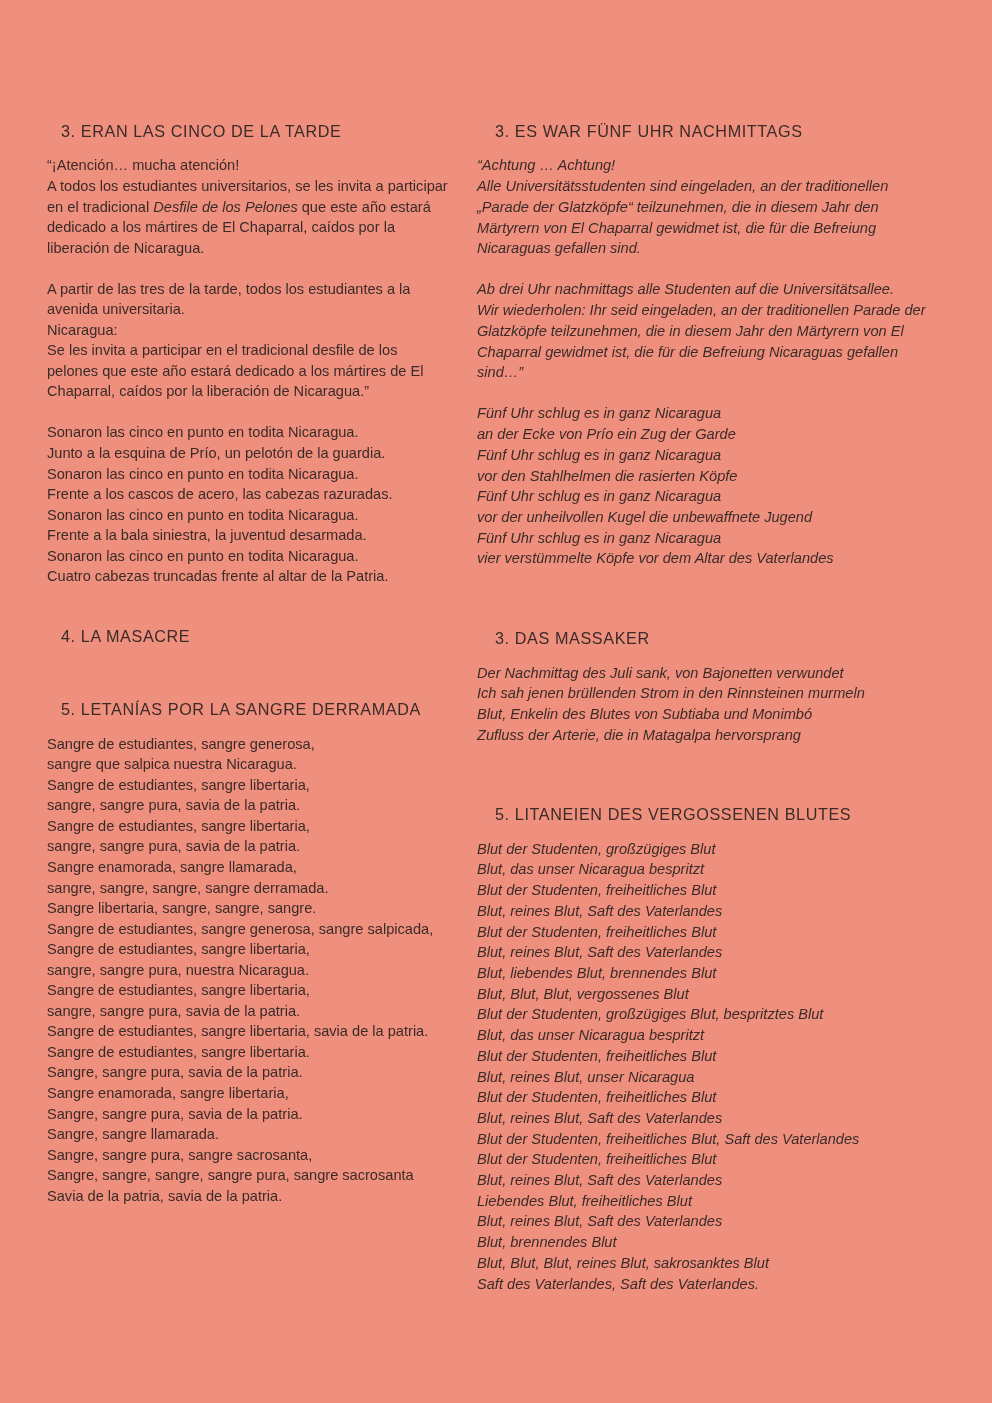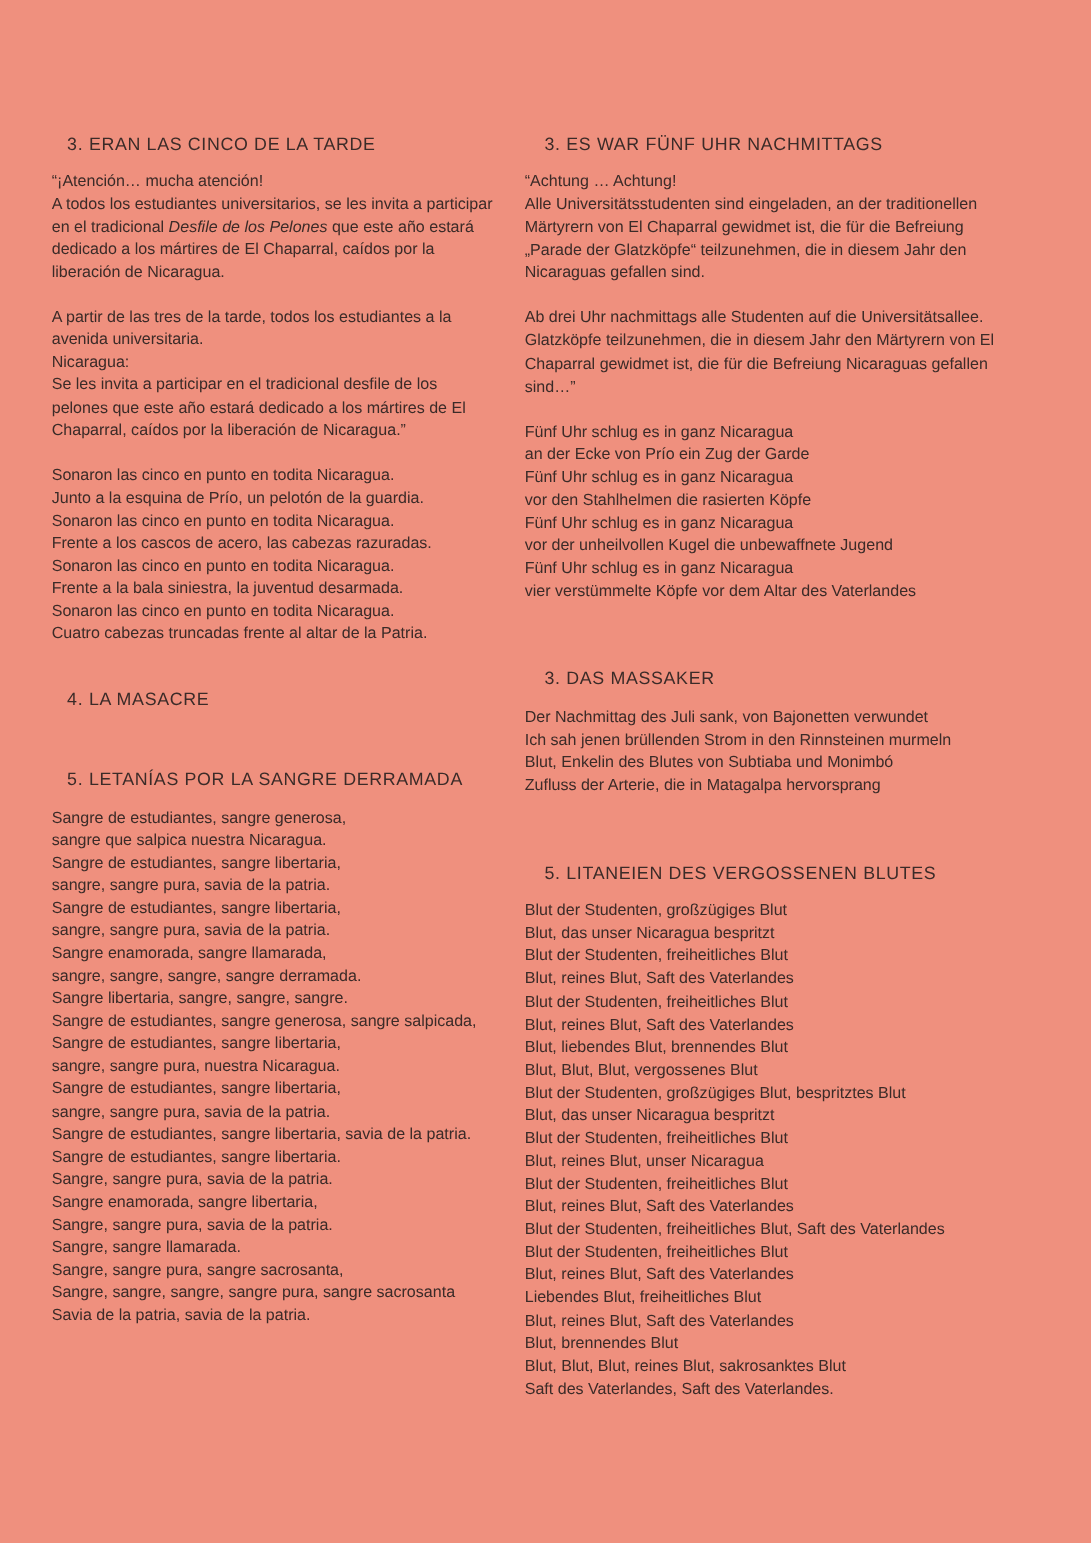--- a/index.html
+++ b/index.html
@@ -43,21 +43,21 @@
     padding-left: 14px;
     white-space: nowrap;
   }
   .col-right .section-heading { padding-left: 18px; }
 
   .para, .verse {
     font-size: 14.6px;
     line-height: 20.55px;
     margin: 0;
   }
-  .col-right .para, .col-right .verse { line-height: 20.7px; }
+  .col-right .para, .col-right .verse { line-height: 20.7px; font-style: italic; }
 
   .para { margin-bottom: 20.5px; }
   .para:last-child { margin-bottom: 0; }
 
   .line { display: block; white-space: nowrap; }
 
   .ital { font-style: italic; margin-top: 36px; }
   .spacer-s4-left  { height: 40px; }
   .spacer-s4-right { height: 60px; }
 </style>
@@ -137,26 +137,27 @@
 
     </div>
 
     <div class="col-right">
 
       <div class="section">
         <h2 class="section-heading">3. ES WAR FÜNF UHR NACHMITTAGS</h2>
         <p class="para">
             <span class="line">“Achtung … Achtung!</span>
             <span class="line">Alle Universitätsstudenten sind eingeladen, an der traditionellen</span>
+            <span class="line">„Parade der Glatzköpfe“ teilzunehmen, die in diesem Jahr den</span>
             <span class="line">Märtyrern von El Chaparral gewidmet ist, die für die Befreiung</span>
-            <span class="line">„Parade der Glatzköpfe“ teilzunehmen, die in diesem Jahr den</span>
             <span class="line">Nicaraguas gefallen sind.</span>
           </p>
         <p class="para">
             <span class="line">Ab drei Uhr nachmittags alle Studenten auf die Universitätsallee.</span>
+            <span class="line">Wir wiederholen: Ihr seid eingeladen, an der traditionellen Parade der</span>
             <span class="line">Glatzköpfe teilzunehmen, die in diesem Jahr den Märtyrern von El</span>
             <span class="line">Chaparral gewidmet ist, die für die Befreiung Nicaraguas gefallen</span>
             <span class="line">sind…”</span>
           </p>
         <p class="para">
             <span class="line">Fünf Uhr schlug es in ganz Nicaragua</span>
             <span class="line">an der Ecke von Prío ein Zug der Garde</span>
             <span class="line">Fünf Uhr schlug es in ganz Nicaragua</span>
             <span class="line">vor den Stahlhelmen die rasierten Köpfe</span>
             <span class="line">Fünf Uhr schlug es in ganz Nicaragua</span>

